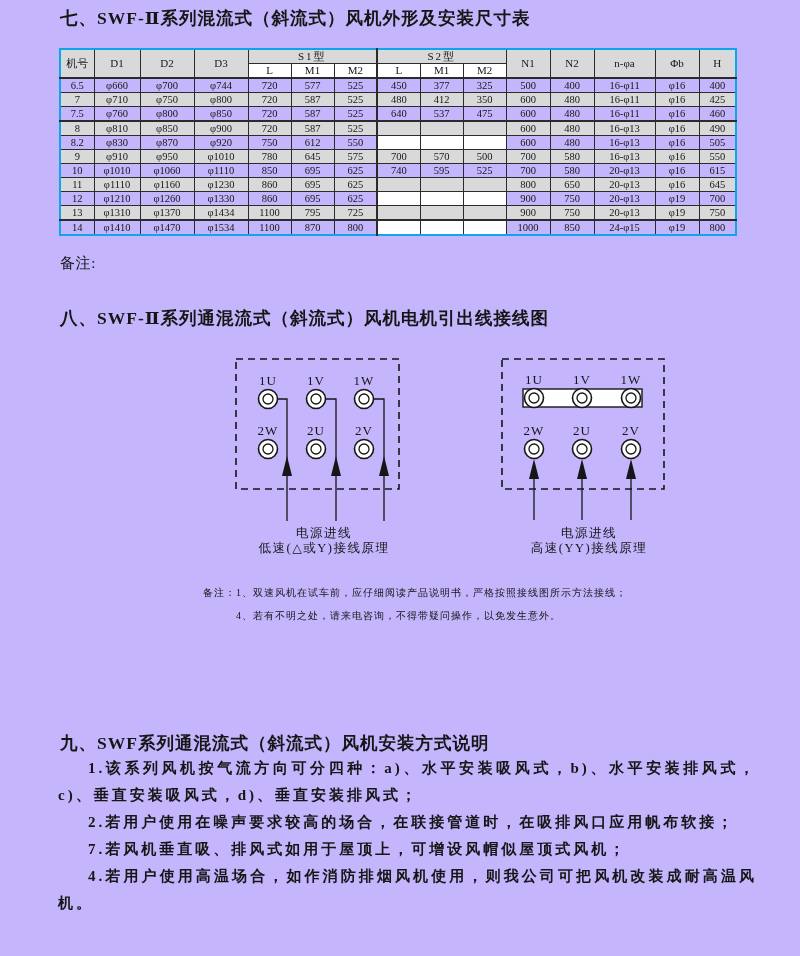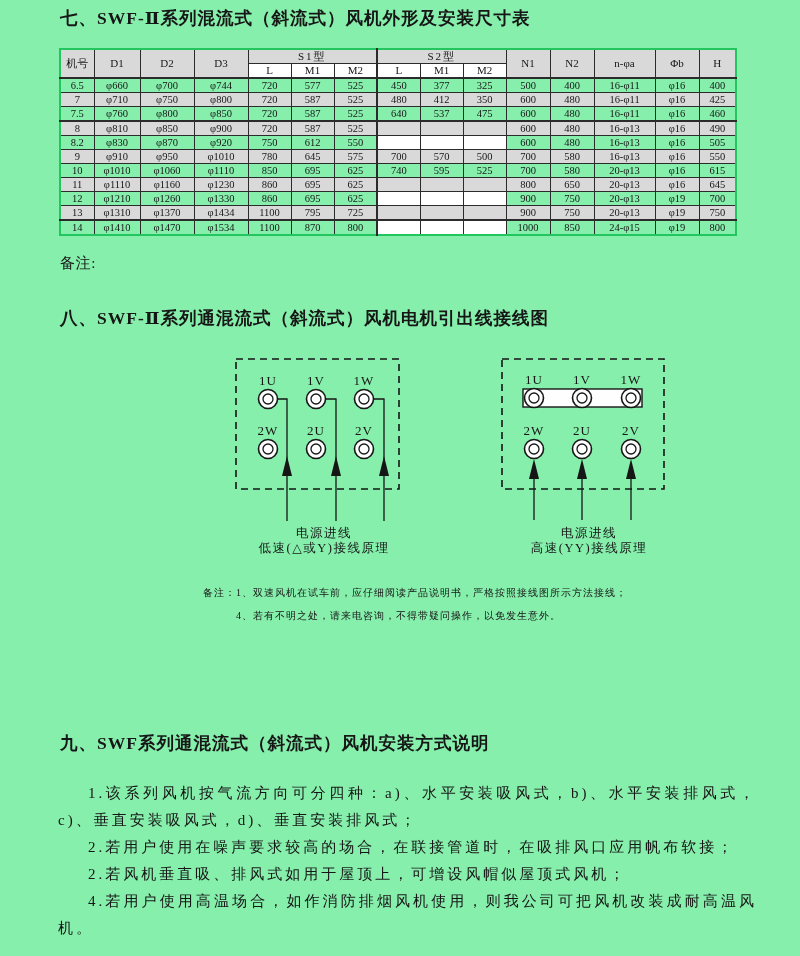--- a/index.html
+++ b/index.html
@@ -1,28 +1,28 @@
 <!DOCTYPE html>
 <html><head>
 <meta charset="utf-8">
 <style>
   html,body{margin:0;padding:0;background:#f2f2f2;}
   .page{
-    position:relative;width:800px;height:956px;background:#86efac;
+    position:relative;width:800px;height:956px;background:#c4b5fd;
     font-family:"Liberation Serif","DejaVu Serif","DejaVu Sans",serif;
     color:#161616;overflow:hidden;margin:0 auto;
   }
   h1,h2{position:absolute;margin:0;font-size:17.5px;font-weight:bold;letter-spacing:1px;white-space:nowrap;}
   #s7-title{left:60px;top:6px;}
   #s8-title{left:60px;top:306px;}
   #s9-title{left:60px;top:731px;}
 
   
   .tbl-wrap{position:absolute;left:59px;top:48px;}
-  table{border-collapse:collapse;table-layout:fixed;width:676px;border:2px solid #22c55e;}
+  table{border-collapse:collapse;table-layout:fixed;width:676px;border:2px solid #0ea5e9;}
   th,td{
     border:1px solid #2b2b2b;text-align:center;vertical-align:middle;
     font-size:10.5px;font-weight:normal;padding:0;height:13px;line-height:13px;
     overflow:hidden;white-space:nowrap;
   }
   thead th{background:#d9d9d9;font-size:11px;}
   thead tr.subhead th{background:#ffffff;}
   tbody tr.shade td{background:#d9d9d9;}
   tbody td.empty{background:#ffffff;}
   tbody tr:first-child td{border-top-width:2px;}
@@ -43,21 +43,21 @@
   .diag .tlabel{font-size:13px;letter-spacing:1px;}
   .diag .cap{font-size:12.5px;letter-spacing:1.5px;}
 
   
   .notes8{position:absolute;left:203px;top:581px;width:556px;font-size:10px;line-height:23px;display:flex;letter-spacing:1px;}
   .notes8 .lbl{flex:none;}
   .notes8 .nlist{flex:1;}
   .notes8 .item{padding-left:2em;text-indent:-2em;text-align:justify;}
 
   
-  .paras{position:absolute;left:58px;top:780px;width:699px;font-size:15px;line-height:27px;letter-spacing:3px;text-align:justify;}
+  .paras{position:absolute;left:58px;top:755px;width:699px;font-size:15px;line-height:27px;letter-spacing:3px;text-align:justify;font-weight:bold;}
   .paras p{margin:0;text-indent:2em;}
 </style>
 </head>
 <body>
 
 <div class="page">
 
   <h1 id="s7-title">七、SWF-Ⅱ系列混流式（斜流式）风机外形及安装尺寸表</h1>
 
   <div class="tbl-wrap">
@@ -373,17 +373,17 @@
       <div class="item">1、双速风机在试车前，应仔细阅读产品说明书，严格按照接线图所示方法接线；</div>
       <div class="item">4、若有不明之处，请来电咨询，不得带疑问操作，以免发生意外。</div>
     </div>
   </div>
 
   <h2 id="s9-title">九、SWF系列通混流式（斜流式）风机安装方式说明</h2>
 
   <div class="paras">
     <p>1.该系列风机按气流方向可分四种：a)、水平安装吸风式，b)、水平安装排风式，c)、垂直安装吸风式，d)、垂直安装排风式；</p>
     <p>2.若用户使用在噪声要求较高的场合，在联接管道时，在吸排风口应用帆布软接；</p>
-    <p>2.若风机垂直吸、排风式如用于屋顶上，可增设风帽似屋顶式风机；</p>
+    <p>7.若风机垂直吸、排风式如用于屋顶上，可增设风帽似屋顶式风机；</p>
     <p>4.若用户使用高温场合，如作消防排烟风机使用，则我公司可把风机改装成耐高温风机。</p>
   </div>
 
 </div>
 
 </body></html>

